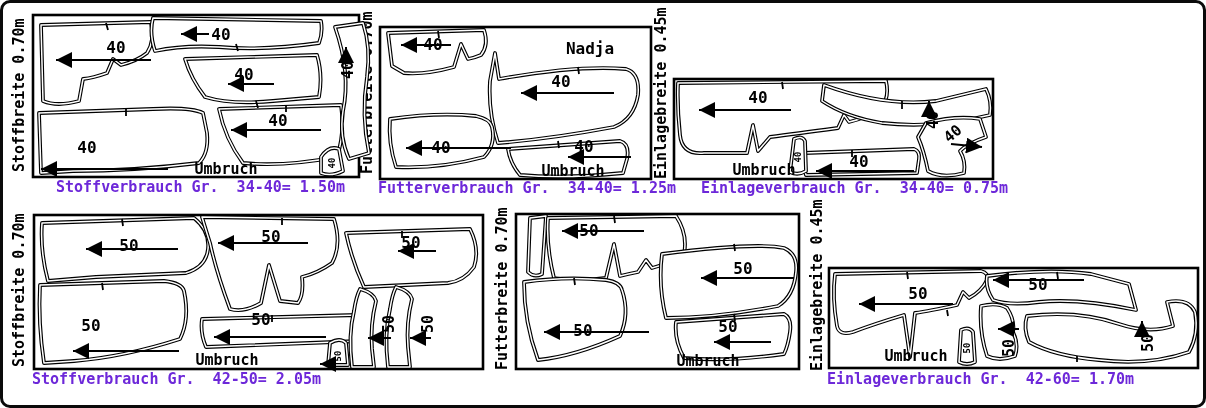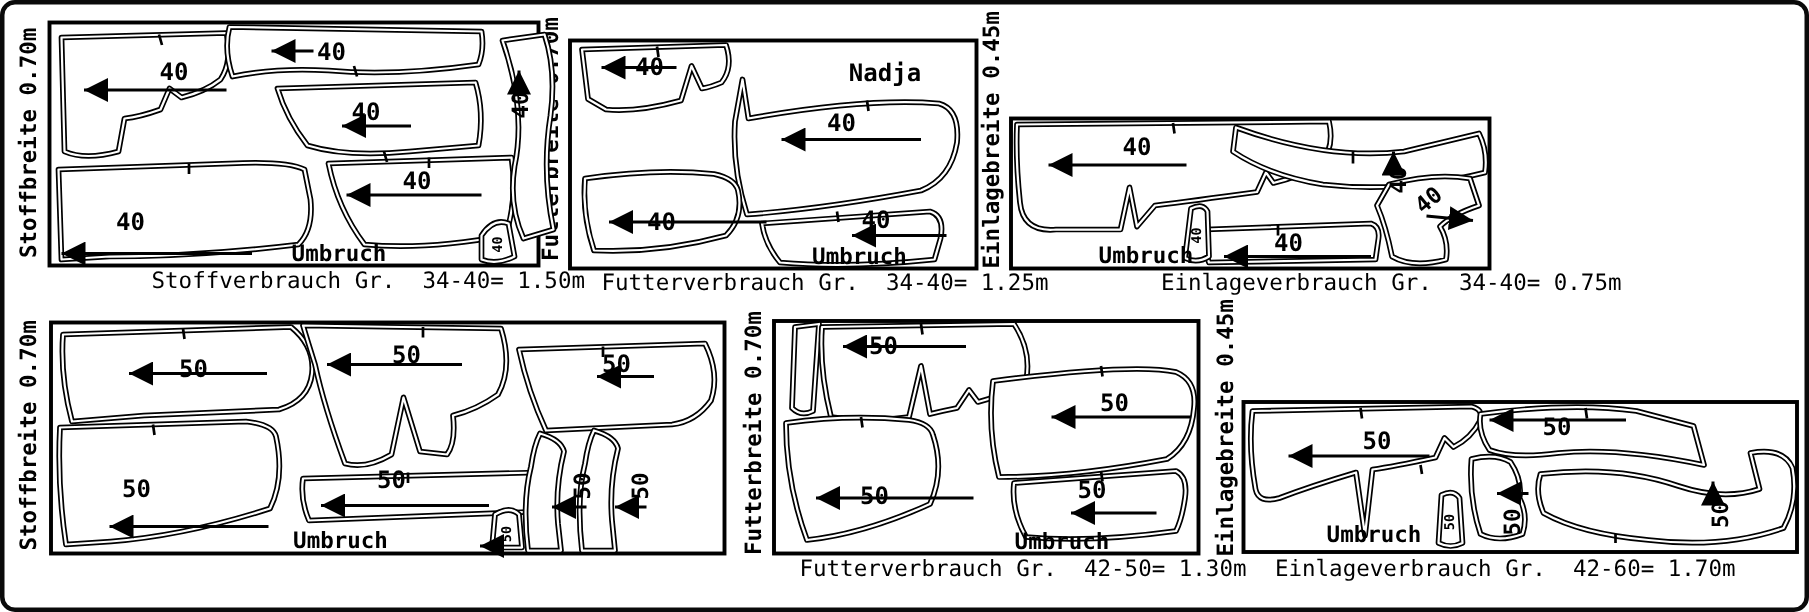--- a/index.html
+++ b/index.html
@@ -7,22 +7,22 @@
     position:relative;width:1206px;height:408px;box-sizing:border-box;
     background:#ffffff;border:3px solid #0a0a0a;border-radius:10px;overflow:hidden;
     font-family:"DejaVu Sans Mono",monospace;color:#000;
   }
   .vlabel{
     position:absolute;writing-mode:vertical-rl;transform:rotate(180deg);
     font-weight:bold;font-size:15px;letter-spacing:0;white-space:pre;
     text-align:center;color:#000;
   }
   .caption{
-    position:absolute;font-weight:normal;font-size:15px;text-align:right;
-    white-space:pre;color:#000000;
+    position:absolute;font-weight:bold;font-size:15px;text-align:left;
+    white-space:pre;color:#6d28d9;
   }
   svg.panel{position:absolute;overflow:visible;}
   .box{fill:none;stroke:#000;stroke-width:2.6;}
   .po{fill:#fff;stroke:#000;stroke-width:3.8;stroke-linejoin:round;}
   .pi{fill:none;stroke:#fff;stroke-width:1.5;stroke-linejoin:round;}
   .arr{stroke:#000;stroke-width:2;fill:none;marker-end:url(#ah);}
   .tk{stroke:#000;stroke-width:1.8;fill:none;}
   text{font-family:"DejaVu Sans Mono",monospace;font-weight:bold;fill:#000;}
   .sz{font-size:16px;text-anchor:middle;}
   .szr{font-size:15px;text-anchor:middle;dominant-baseline:middle;}
@@ -122,21 +122,21 @@
       <path class="arr" d="M133,123 L28,123"></path>
       <path class="arr" d="M253,132 L190,132"></path>
     </g>
     <text class="sz" x="55" y="25">40</text>
     <text class="sz" x="183" y="62">40</text>
     <text class="sz" x="63" y="128">40</text>
     <text class="sz" x="206" y="127">40</text>
     <text class="pname" x="212" y="29">Nadja</text>
     <text class="fold" x="195" y="151">Umbruch</text>
   </svg>
-  <div class="caption" style="left:375px;top:176px;width:300px;margin-left:21px;">Futterverbrauch Gr.  34-40= 1.25m</div>
+  <div class="caption" style="left:375px;top:176px;width:300px;">Futterverbrauch Gr.  34-40= 1.25m</div>
 
   <svg class="panel" style="left:669px;top:74px;" width="323" height="104" viewBox="0 0 323 104">
     <defs>
       <path id="p3a" d="M6,6 L214,4 Q218,22 208,32 Q194,41 177,45 L172,38 L166,51 Q122,57 98,60 L86,74 L81,48 L75,76 L32,76 Q10,78 8,58 Q5,30 6,6 Z"></path>
       <path id="p3b" d="M152,8 Q212,30 264,24 L314,12 Q320,24 318,38 Q262,52 210,46 Q174,40 150,24 Z"></path>
       <path id="p3c" d="M254,46 Q284,38 308,42 L314,60 Q296,66 288,74 Q294,84 292,96 Q270,102 256,94 Q252,74 246,60 Z"></path>
       <path id="p3d" d="M132,76 L242,72 Q248,74 247,82 L245,96 L134,98 Q130,87 132,76 Z"></path>
       <path id="p3e" d="M122,62 Q130,58 133,64 L134,94 Q126,99 118,95 Z"></path>
     </defs>
     <rect class="box" x="2" y="2" width="319" height="100"></rect>
@@ -212,20 +212,21 @@
     <text class="sz" x="97" y="38">50</text>
     <text class="sz" x="239" y="29">50</text>
     <text class="sz" x="379" y="35">50</text>
     <text class="sz" x="59" y="118">50</text>
     <text class="sz" x="229" y="112">50</text>
     <text class="szr" x="357" y="111" transform="rotate(-90 357 111)">50</text>
     <text class="szr" x="396" y="111" transform="rotate(-90 396 111)">50</text>
     <text class="tiny" x="306" y="143" transform="rotate(-90 306 143)">50</text>
     <text class="fold" x="195" y="152">Umbruch</text>
   </svg>
+  <div class="caption" style="left:29px;top:367px;width:420px;">Stoffverbrauch Gr.  42-50= 2.05m</div>
 
   <svg class="panel" style="left:511px;top:209px;" width="287" height="159" viewBox="0 0 287 159">
     <defs>
       <path id="p5a" d="M16,6 L32,4 L28,62 Q20,66 14,60 Z"></path>
       <path id="p5b" d="M34,6 L162,4 Q174,22 170,42 Q154,52 138,56 L132,48 L124,60 Q114,62 106,64 L100,32 L92,66 Q64,70 40,66 Q32,34 34,6 Z"></path>
       <path id="p5c" d="M148,42 Q242,30 270,36 Q284,42 282,60 Q280,84 264,94 Q202,106 152,106 Q144,74 148,42 Z"></path>
       <path id="p5d" d="M10,70 Q52,64 92,68 Q106,70 108,78 Q116,102 106,124 Q62,144 24,148 Q10,110 10,70 Z"></path>
       <path id="p5e" d="M162,110 L270,102 Q278,106 276,120 Q274,134 270,142 Q212,150 170,146 Q160,128 162,110 Z"></path>
     </defs>
     <rect class="box" x="2" y="2" width="283" height="155"></rect>
@@ -247,21 +248,20 @@
       <path class="arr" d="M280,66 L187,66"></path>
       <path class="arr" d="M135,120 L30,120"></path>
       <path class="arr" d="M257,130 L200,130"></path>
     </g>
     <text class="sz" x="75" y="24">50</text>
     <text class="sz" x="229" y="62">50</text>
     <text class="sz" x="69" y="124">50</text>
     <text class="sz" x="214" y="120">50</text>
     <text class="fold" x="194" y="154">Umbruch</text>
   </svg>
-  <div class="caption" style="left:498px;top:367px;width:330px;">Futterverbrauch Gr.  42-50= 1.30m</div>
 
   <svg class="panel" style="left:824px;top:263px;" width="373" height="104" viewBox="0 0 373 104">
     <defs>
       <path id="p6a" d="M8,8 L154,5 Q162,7 160,14 Q154,26 142,32 L136,26 L130,39 Q102,45 88,47 L83,91 L77,49 Q47,58 26,66 Q12,70 10,60 Q5,32 8,8 Z"></path>
       <path id="p6b" d="M160,10 Q222,2 264,8 L302,18 L309,44 Q252,32 212,36 Q182,40 166,34 Q158,22 160,10 Z"></path>
       <path id="p6c" d="M154,40 Q170,36 180,42 Q188,54 186,66 Q192,78 188,90 Q172,96 160,90 Q152,66 154,40 Z"></path>
       <path id="p6d" d="M200,50 Q252,44 292,58 Q322,68 346,60 L340,36 Q362,32 368,46 Q372,68 362,86 Q322,100 272,94 Q227,90 202,76 Q196,62 200,50 Z"></path>
       <path id="p6e" d="M134,64 Q142,60 146,66 L148,96 Q140,100 132,96 Z"></path>
     </defs>
     <rect class="box" x="2" y="2" width="369" height="100"></rect>

